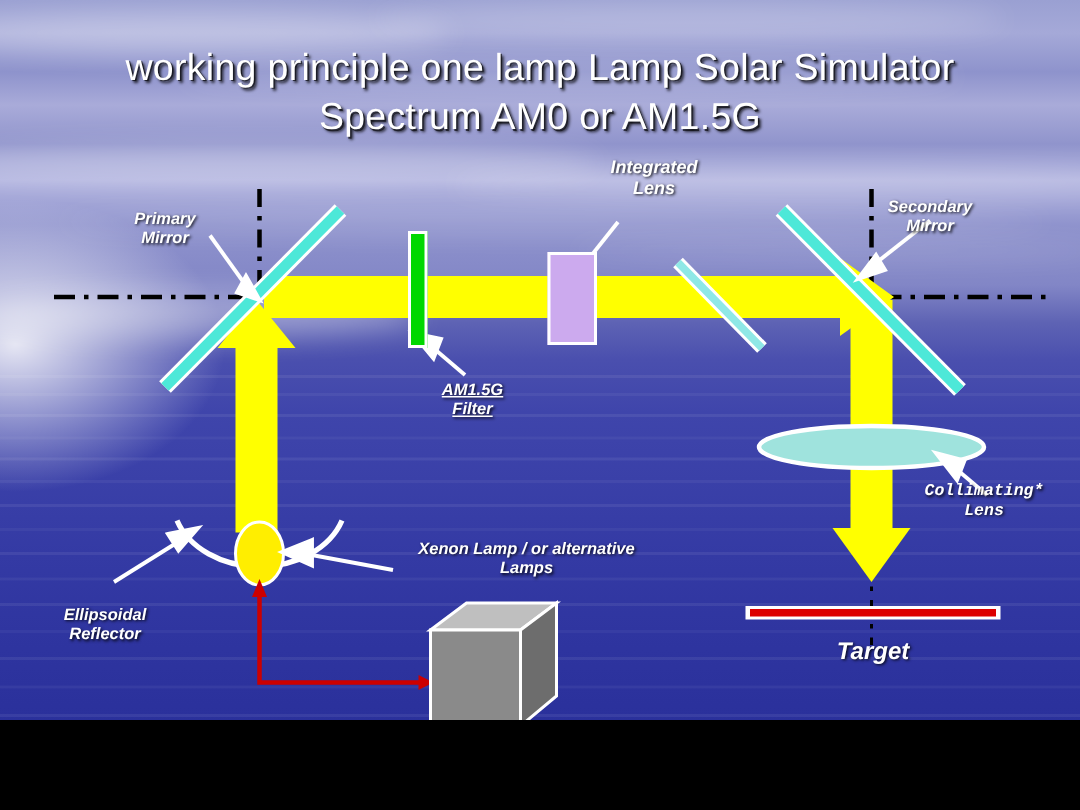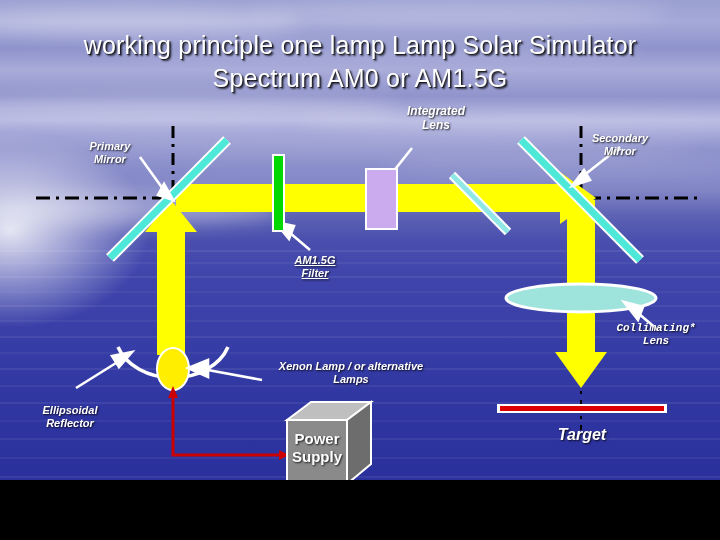--- a/index.html
+++ b/index.html
@@ -164,22 +164,20 @@
   <div class="mirror" style="left:272px;top:154px;width:13px;height:78px;background:#00d800;border:2px solid #ffffff;"></div>
 
   <div class="mirror" style="left:365px;top:168px;width:33px;height:62px;background:#ccaaee;border:2px solid #ffffff;"></div>
 
   <div class="ps-box" style="left:283px;top:398px;width:92px;height:92px;">
     <svg width="92" height="92">
       <polygon points="4,22 28,4 88,4 64,22" fill="#bfbfbf" stroke="#ffffff" stroke-width="2"></polygon>
       <polygon points="64,22 88,4 88,66 64,86" fill="#6d6d6d" stroke="#ffffff" stroke-width="2"></polygon>
       <rect x="4" y="22" width="60" height="64" fill="#8a8a8a" stroke="#ffffff" stroke-width="2"></rect>
     </svg>
-    <div class="ps-text" style="left:4px;top:32px;width:60px;">Power
-Supply</div>
   </div>
 
   <div class="lbl" style="left:62px;top:140px;width:96px;">Primary
 Mirror</div>
 
   <div class="lbl" style="left:568px;top:132px;width:104px;">Secondary
 Mirror</div>
 
   <div class="lbl" style="left:378px;top:104px;width:116px;font-size:12px;line-height:14px;">Integrated
 Lens</div>

